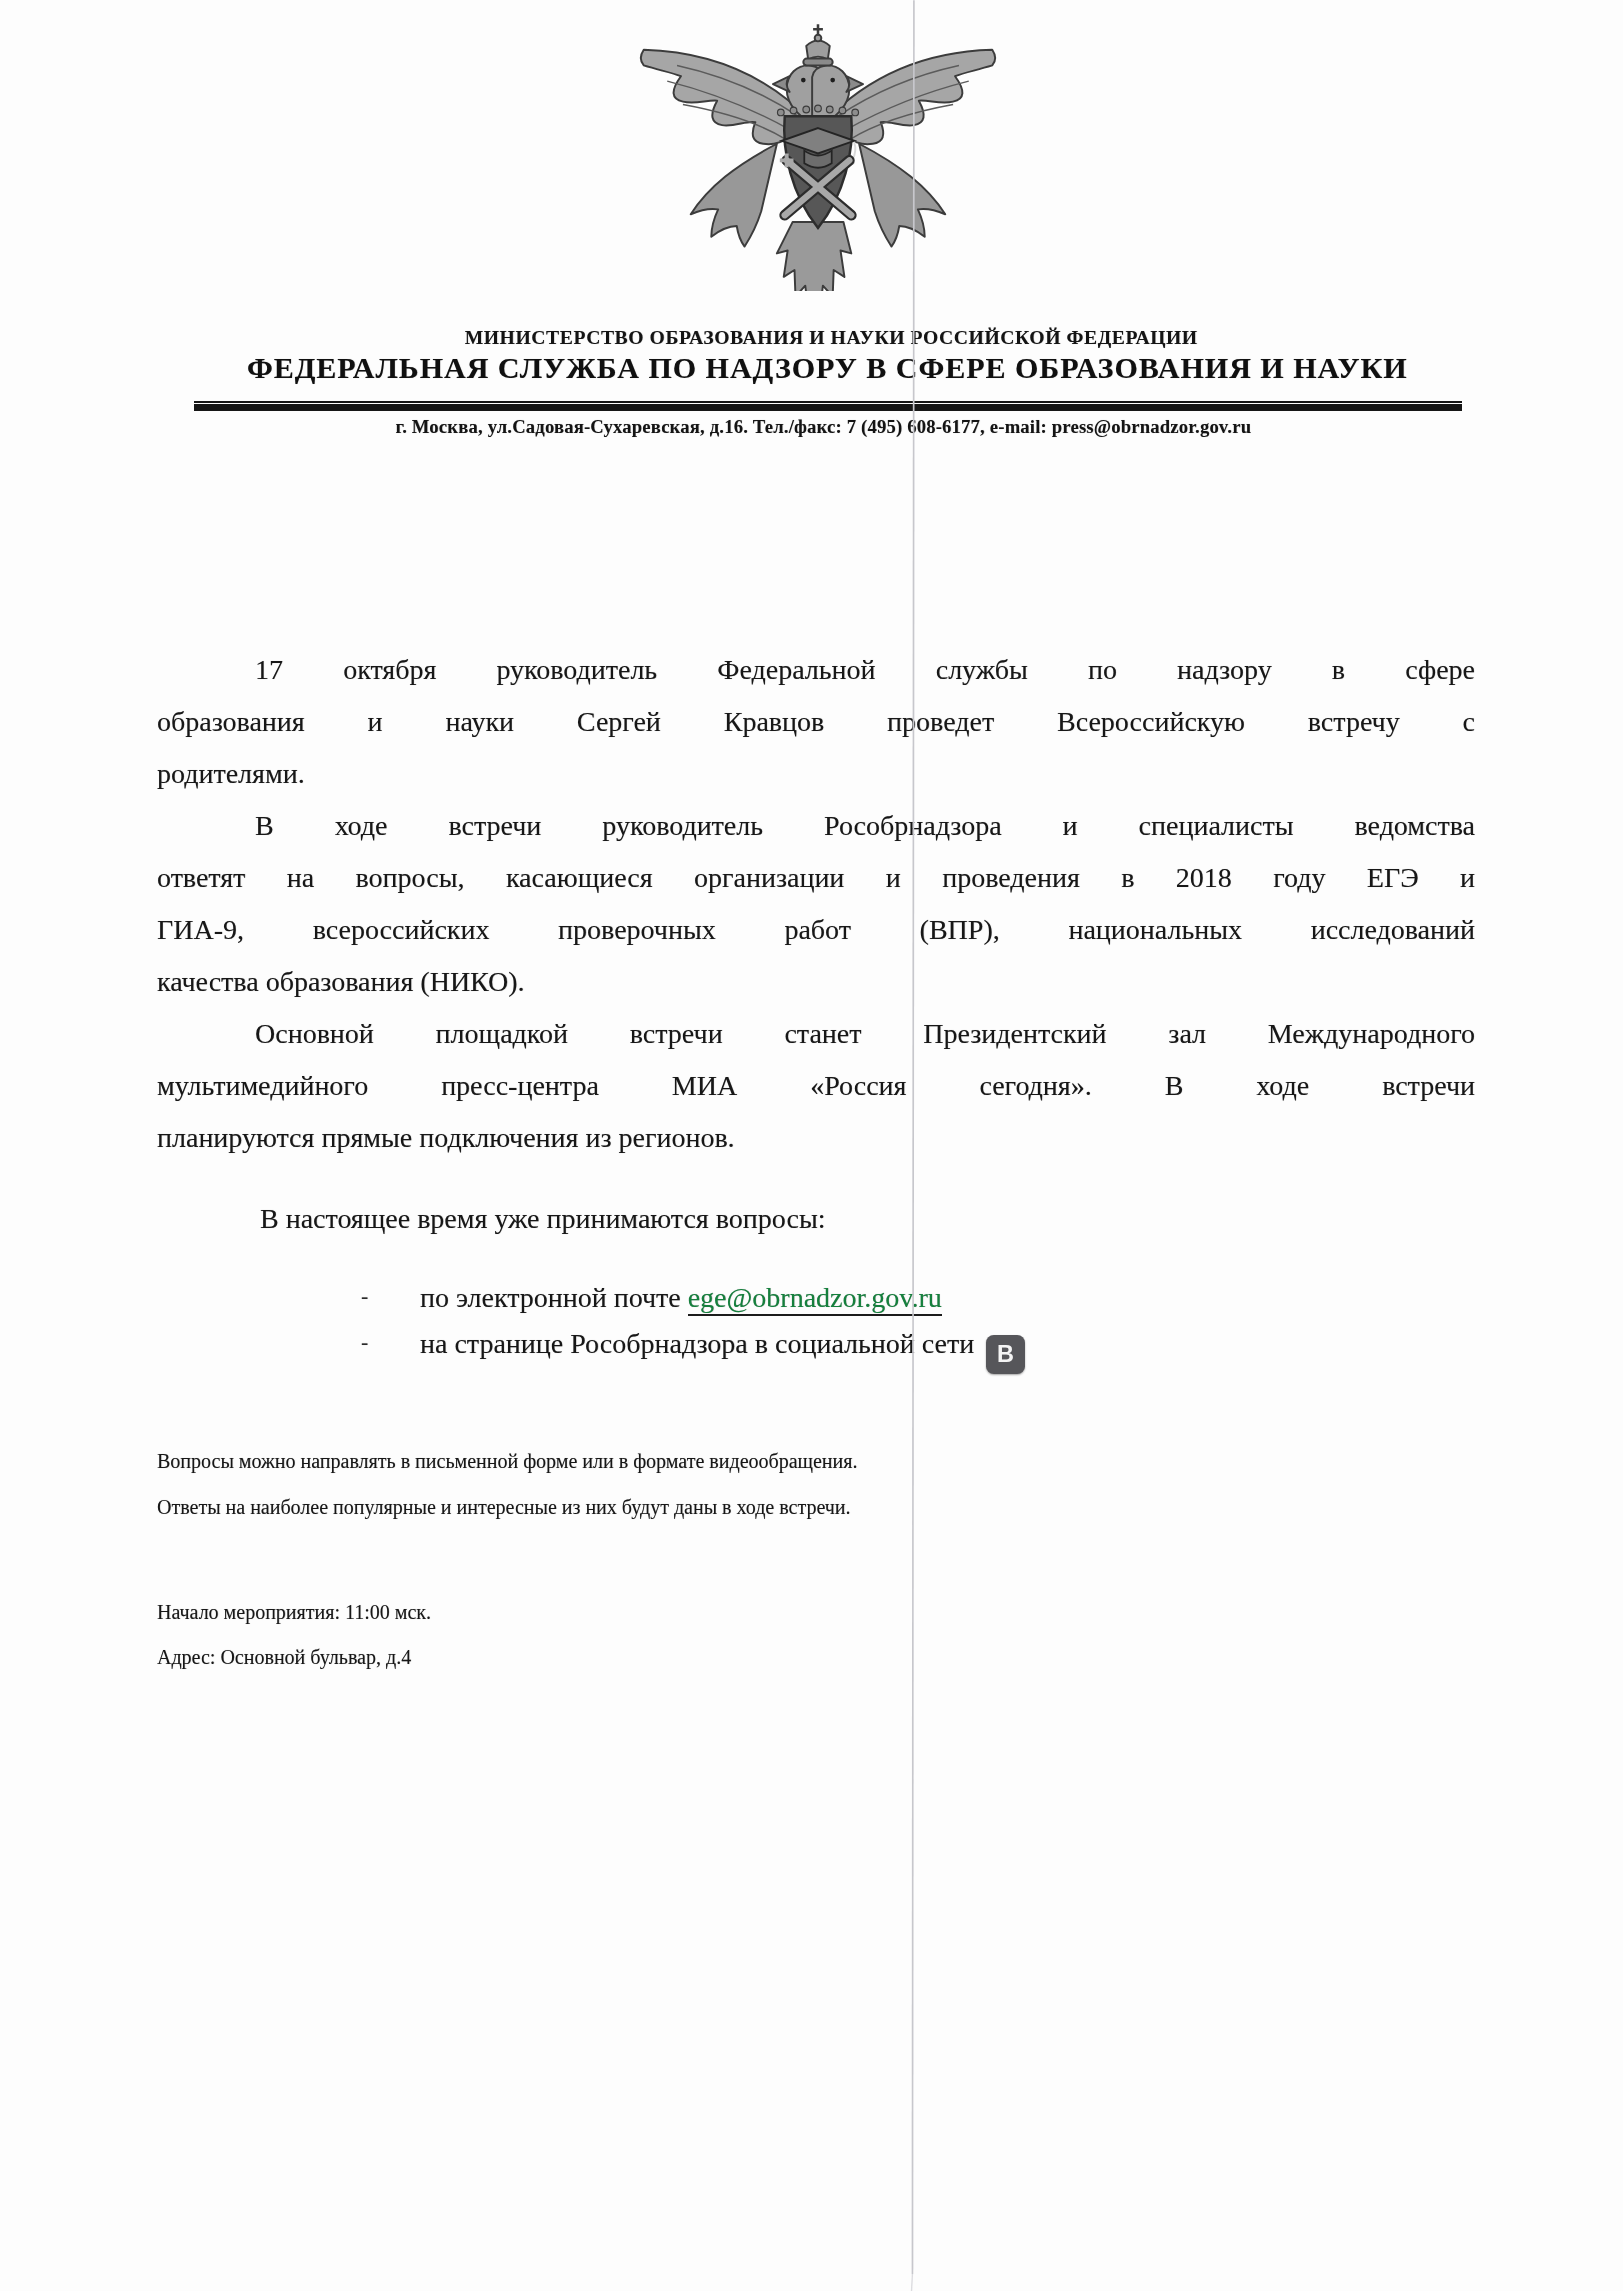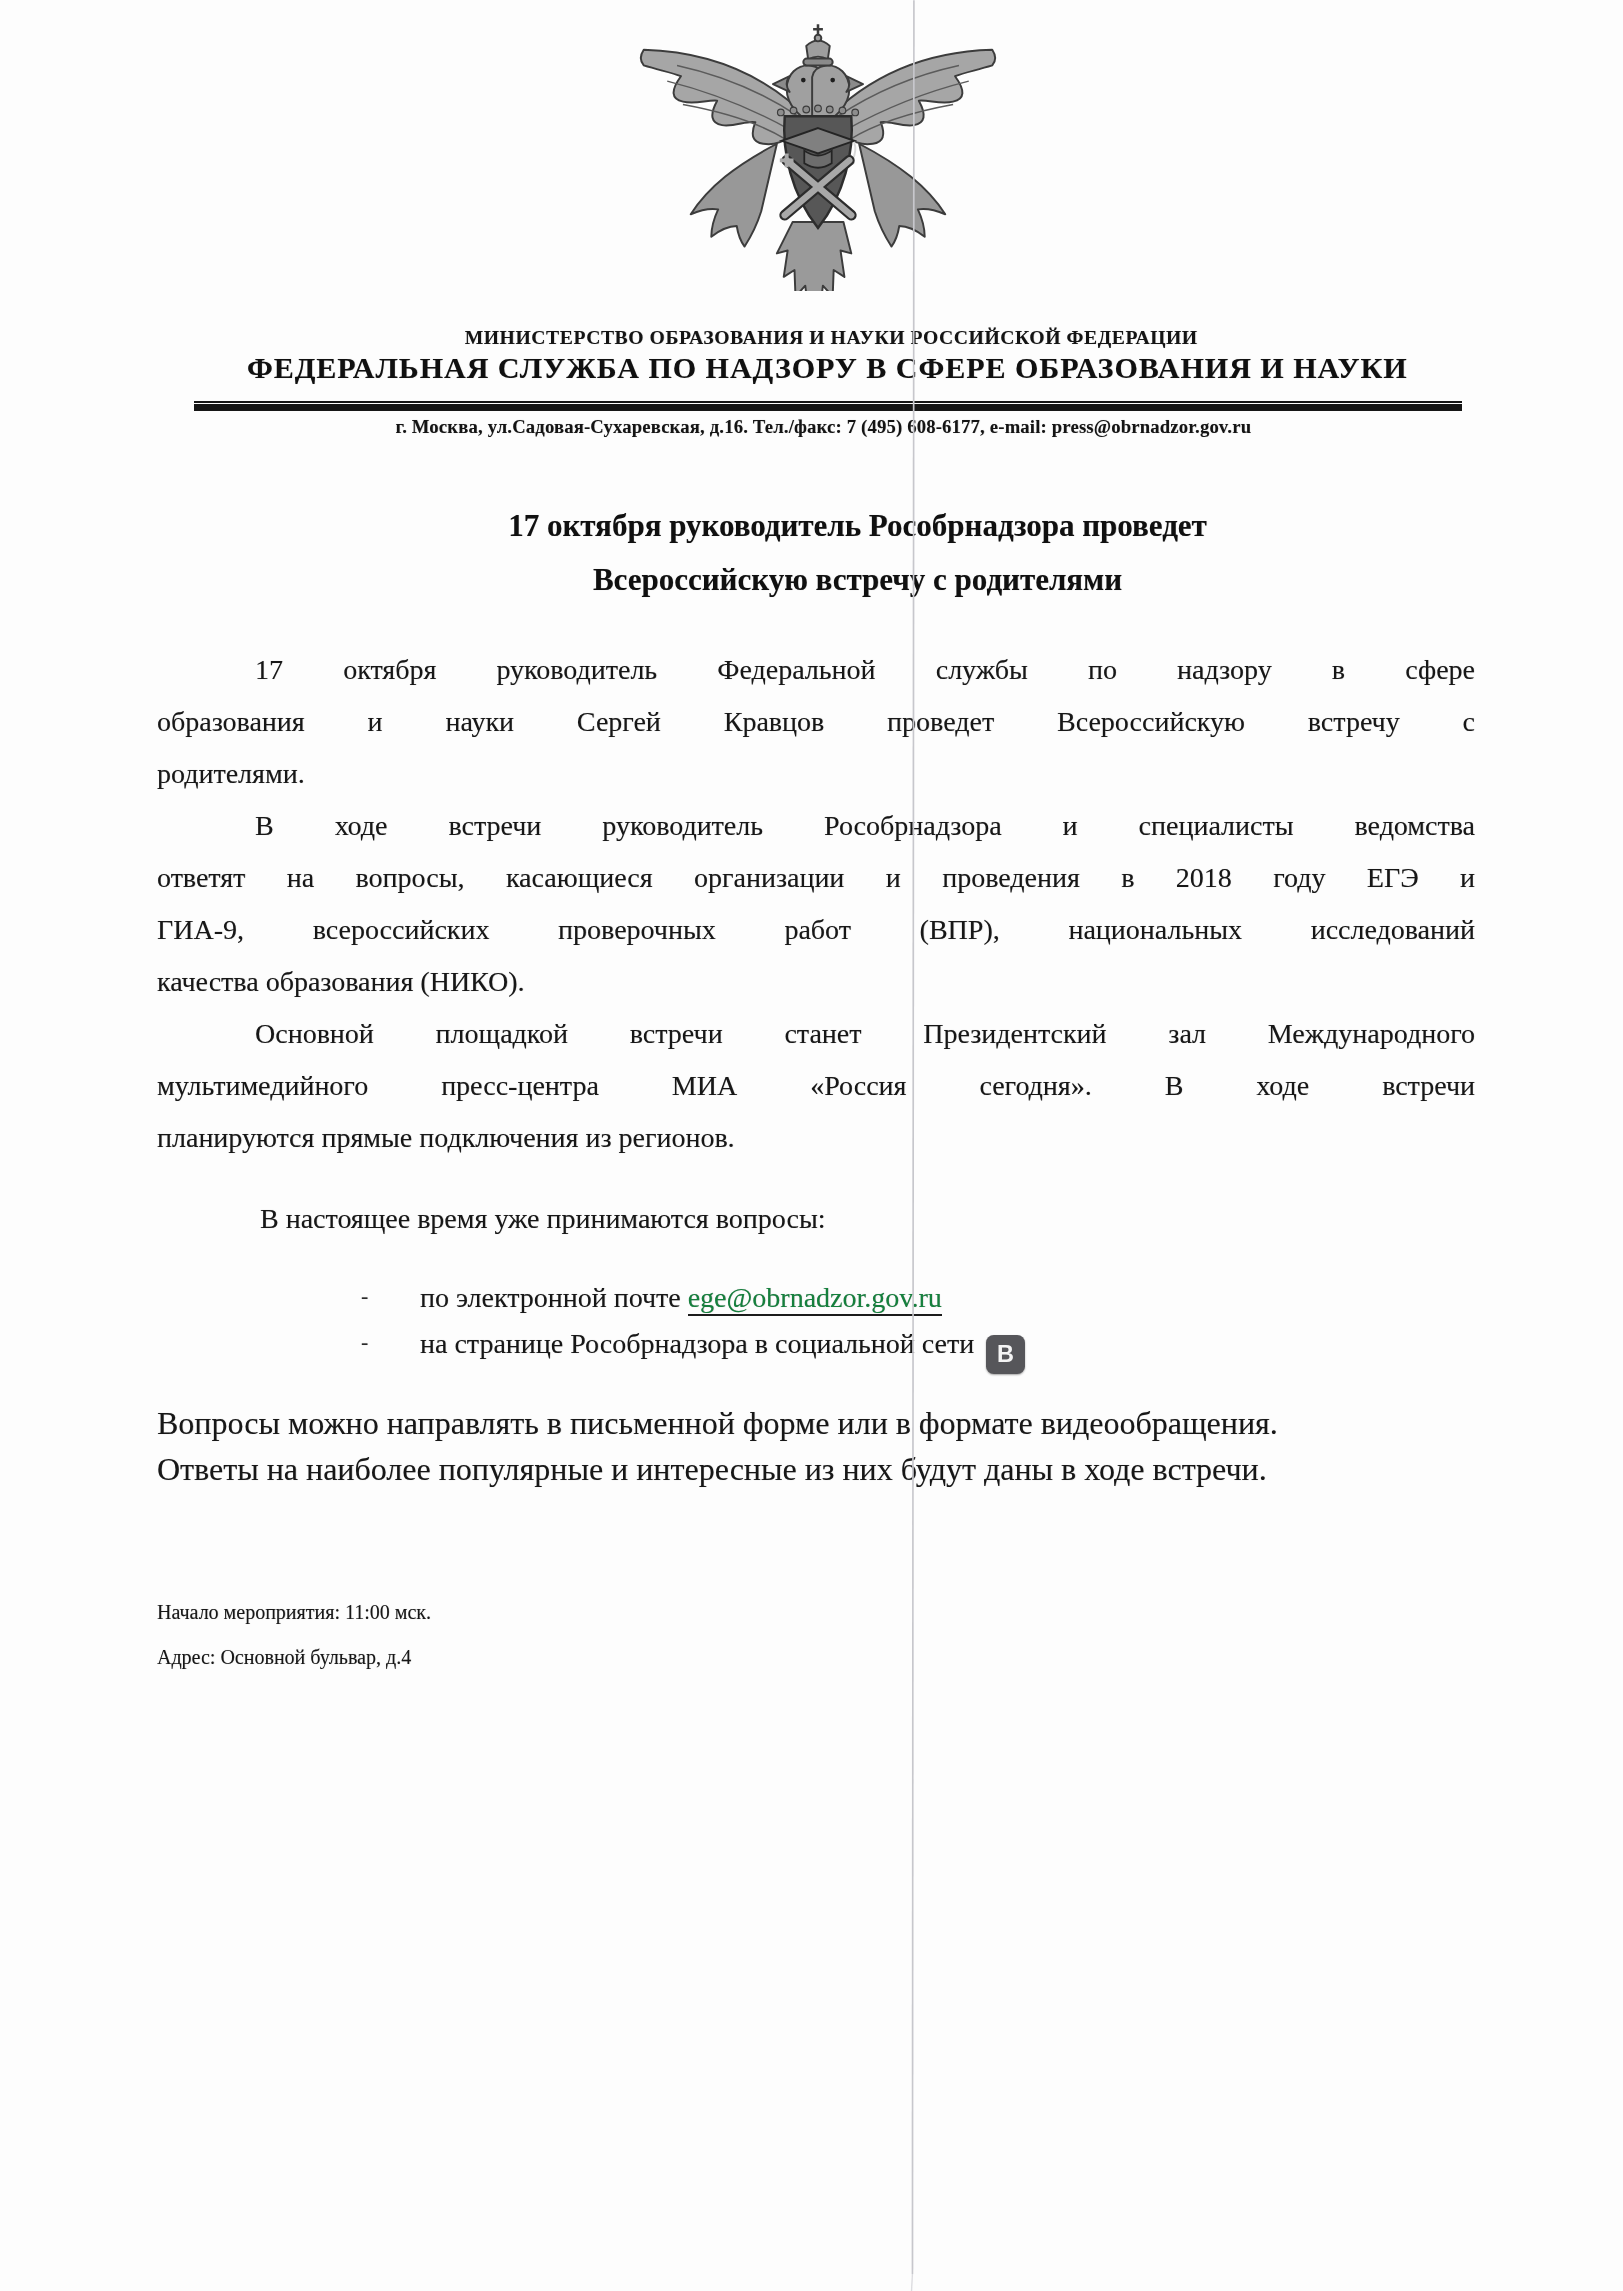--- a/index.html
+++ b/index.html
@@ -67,21 +67,21 @@
   }
   .vk-badge{
     display:inline-block;width:39px;height:39px;border-radius:7.8px;
     background:#56565a;color:#f4f4f4;
     font-family:"Liberation Sans", sans-serif;font-weight:bold;font-size:23.5px;
     line-height:39px;text-align:center;vertical-align:-8.8px;margin-left:11.8px;
     box-shadow:0 1px 2px rgba(0,0,0,0.35);cursor:pointer;text-shadow:none;
   }
 
   .closing{
-    position:absolute;left:157px;top:1400px;font-size:32px;line-height:46px;
+    position:absolute;left:157px;top:1438px;font-size:20px;line-height:46px;
   }
   .closing div{white-space:nowrap;}
 
   .final{
     position:absolute;left:157px;top:1590px;font-size:20px;line-height:45px;
   }
   .final div{white-space:nowrap;}
 
   
   .fold-overlay{position:absolute;left:0;top:0;pointer-events:none;z-index:30;}
@@ -155,24 +155,20 @@
     <line x1="158" y1="143" x2="224" y2="199" stroke="#a8a8a8" stroke-width="6.5" stroke-linecap="round"></line>
     <line x1="222" y1="143" x2="156" y2="199" stroke="#a8a8a8" stroke-width="6.5" stroke-linecap="round"></line>
     <path d="M158,136 v14 M151,143 h14" stroke="#a8a8a8" stroke-width="4" fill="none"></path>
   </svg>
 
   <div class="ministry scan-text">МИНИСТЕРСТВО ОБРАЗОВАНИЯ И НАУКИ РОССИЙСКОЙ ФЕДЕРАЦИИ</div>
   <div class="service scan-text">ФЕДЕРАЛЬНАЯ СЛУЖБА ПО НАДЗОРУ В СФЕРЕ ОБРАЗОВАНИЯ И НАУКИ</div>
   <div class="rule"></div>
   <div class="contact scan-text">г. Москва, ул.Садовая-Сухаревская, д.16. Тел./факс:  7 (495) 608-6177, e-mail: press@obrnadzor.gov.ru</div>
 
-  <div class="title scan-text">
-    <div>17 октября руководитель Рособрнадзора проведет</div>
-    <div>Всероссийскую встречу с родителями</div>
-  </div>
 
   <div class="paras scan-text">
     <div class="pline jl ind">17 октября руководитель Федеральной службы по надзору в сфере</div>
     <div class="pline jl">образования и науки Сергей Кравцов проведет Всероссийскую встречу с</div>
     <div class="pline">родителями.</div>
 
     <div class="pline jl ind">В ходе встречи руководитель Рособрнадзора и специалисты ведомства</div>
     <div class="pline jl">ответят на вопросы, касающиеся организации и проведения в 2018 году ЕГЭ и</div>
     <div class="pline jl">ГИА-9, всероссийских проверочных работ (ВПР), национальных исследований</div>
     <div class="pline">качества образования (НИКО).</div>

